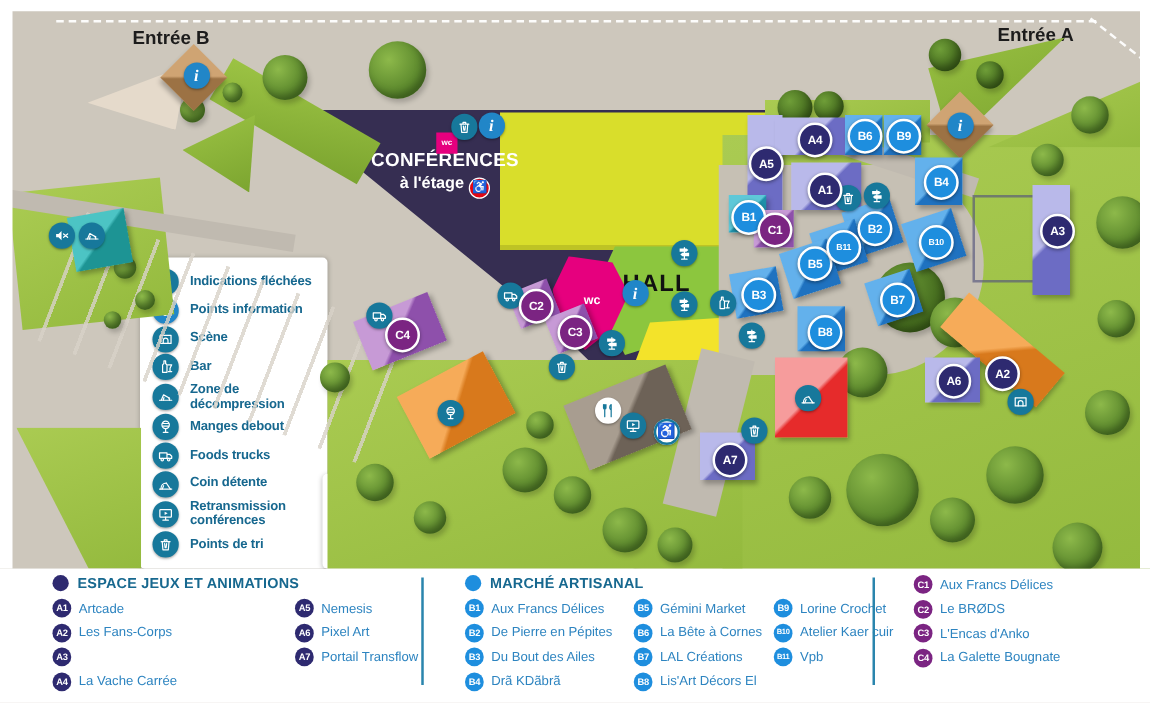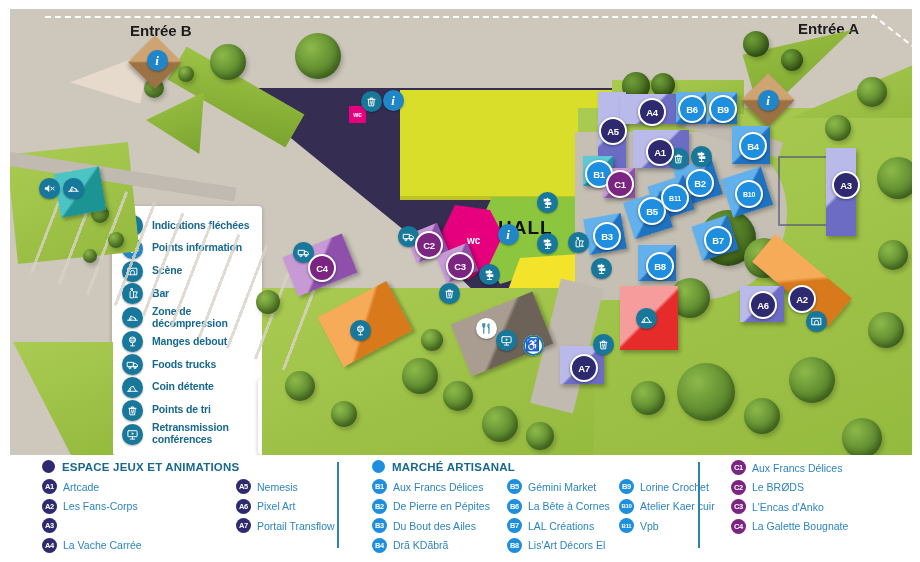--- a/index.html
+++ b/index.html
@@ -83,27 +83,31 @@
   .bdg.small{font-size:6px;}
   .itm .nm{font-size:10.5px;color:#2d84c0;}
   .vdiv{position:absolute;width:2px;background:#2a85ad;top:7px;height:86px;}
 </style>
 </head>
 <body>
 
 <div class="stage">
   <div class="map" id="mapRoot">
 
-    <div class="mlabel" style="left:130px;top:22px;">Entrée B</div>
+    <div class="mlabel" style="left:106px;top:22px;">Entrée B</div>
     <div class="mlabel" style="left:798px;top:20px;">Entrée A</div>
     <div class="zone" style="left:233px;top:88px;width:406px;height:266px;background:#362e52;clip-path:polygon(0px 0px,405px 0px,405px 228px,357px 262px,287px 248px,215px 178px,0px 3px);box-shadow:3px 4px 6px rgba(0,0,0,.3);"></div>
       <div class="zone" style="left:400px;top:90px;width:228px;height:110px;background:#d9de2b;box-shadow:inset 0 -4px 0 rgba(0,0,0,.12);"></div>
       <div class="zone" style="left:475px;top:195px;width:170px;height:105px;background:#8cc63e;clip-path:polygon(17px 2px,137px 2px,166px 35px,163px 57px,113px 71px,70px 75px,25px 89px,2px 45px,11px 15px);"></div>
       <div class="zone" style="left:500px;top:248px;width:145px;height:78px;background:#f3e32a;clip-path:polygon(20px 10px,140px 2px,140px 48px,75px 76px,5px 50px);"></div>
       <div class="zone" style="left:440px;top:203px;width:65px;height:80px;background:#e6007e;clip-path:polygon(15px 2px,50px 7px,63px 32px,50px 60px,28px 77px,8px 55px,2px 29px);"></div>
+      <div class="conf-label">
+      <div class="l1">CONFÉRENCES</div>
+      <div class="l2"><span>à l'étage</span><span class="wch-red">♿</span></div>
+    </div>
     <div class="hall-label">HALL</div>
     <div class="lib-label">Librairies</div>
     <div class="wc-label">wc</div>
     <div class="wc-sm">wc</div>
 
     <div class="panel lb1" id="legendBox">
         <div class="lrow">
           <div class="bub v-teal">
             <svg viewBox="0 0 24 24" fill="none" stroke="#fff" stroke-width="1.8" stroke-linecap="round" stroke-linejoin="round">
               <path d="M12 4v17M8 21h8"></path>
@@ -172,35 +176,35 @@
               <path d="M3 19h18"></path>
               <path d="M5 19c0-5.5 3.5-9 8-9"></path>
               <path d="M13 10l6 9M9 14l-2 5"></path>
             </svg>
           </div>
           <div class="txt">Coin détente</div>
         </div>
         <div class="lrow">
           <div class="bub v-teal">
             <svg viewBox="0 0 24 24" fill="none" stroke="#fff" stroke-width="1.8" stroke-linecap="round" stroke-linejoin="round">
-              <path d="M7 8h10l-1 12H8zM5.5 8h13M10 8V5.5h4V8"></path>
-              <path d="M10.5 11l.8 6M13.5 11l-.8 6"></path>
-            </svg>
-          </div>
-          <div class="txt">Points de tri</div>
-        </div>
-        <div class="lrow">
-          <div class="bub v-teal">
-            <svg viewBox="0 0 24 24" fill="none" stroke="#fff" stroke-width="1.8" stroke-linecap="round" stroke-linejoin="round">
               <rect x="3.5" y="5" width="17" height="11" rx="1"></rect>
               <path d="M12 16v3.5M8 20.5h8"></path>
               <path fill="#fff" stroke="none" d="M10.5 8l4.5 2.5-4.5 2.5z"></path>
             </svg>
           </div>
           <div class="txt">Retransmission conférences</div>
+        </div>
+        <div class="lrow">
+          <div class="bub v-teal">
+            <svg viewBox="0 0 24 24" fill="none" stroke="#fff" stroke-width="1.8" stroke-linecap="round" stroke-linejoin="round">
+              <path d="M7 8h10l-1 12H8zM5.5 8h13M10 8V5.5h4V8"></path>
+              <path d="M10.5 11l.8 6M13.5 11l-.8 6"></path>
+            </svg>
+          </div>
+          <div class="txt">Points de tri</div>
         </div>
       </div>
     <div class="panel lb2" id="notesBox">
         <div class="lrow">
           <div class="bub v-teal">
             <svg viewBox="0 0 24 24" fill="none" stroke="#fff" stroke-width="1.8" stroke-linecap="round" stroke-linejoin="round">
               <path fill="#fff" stroke="none" d="M3.5 9.5v5H7l4.5 4.2V5.3L7 9.5z"></path>
               <path d="M14.5 9.5l6 5M20.5 9.5l-6 5"></path>
             </svg>
           </div>

